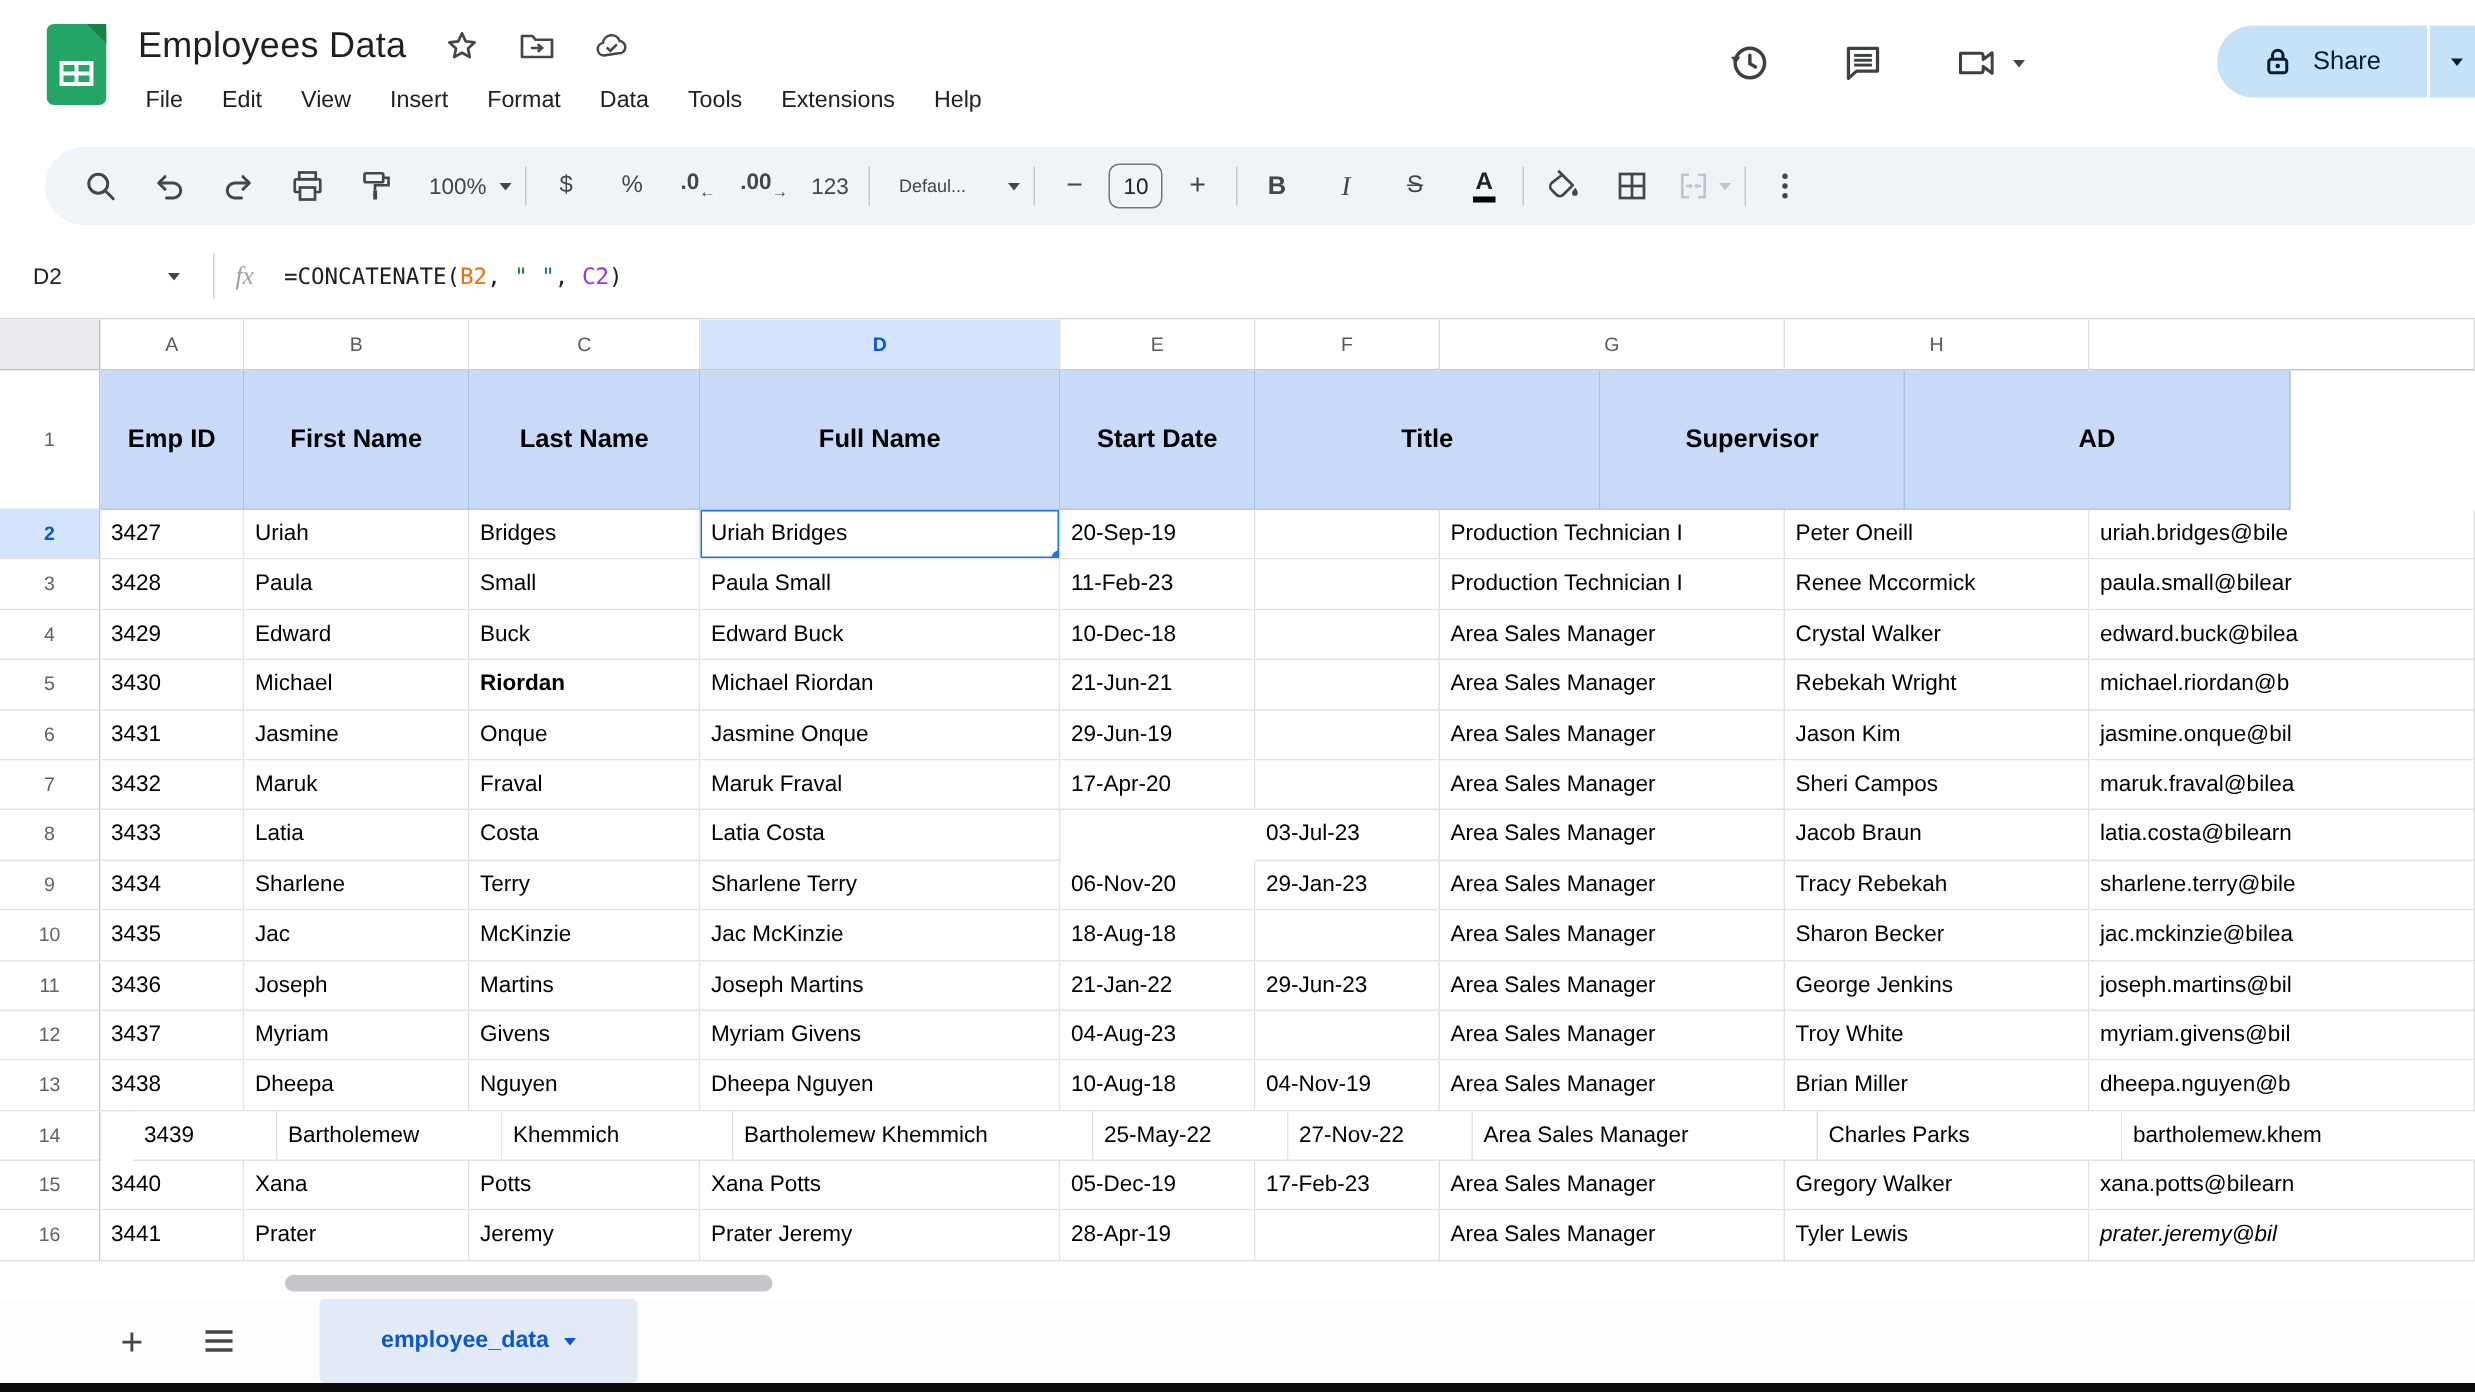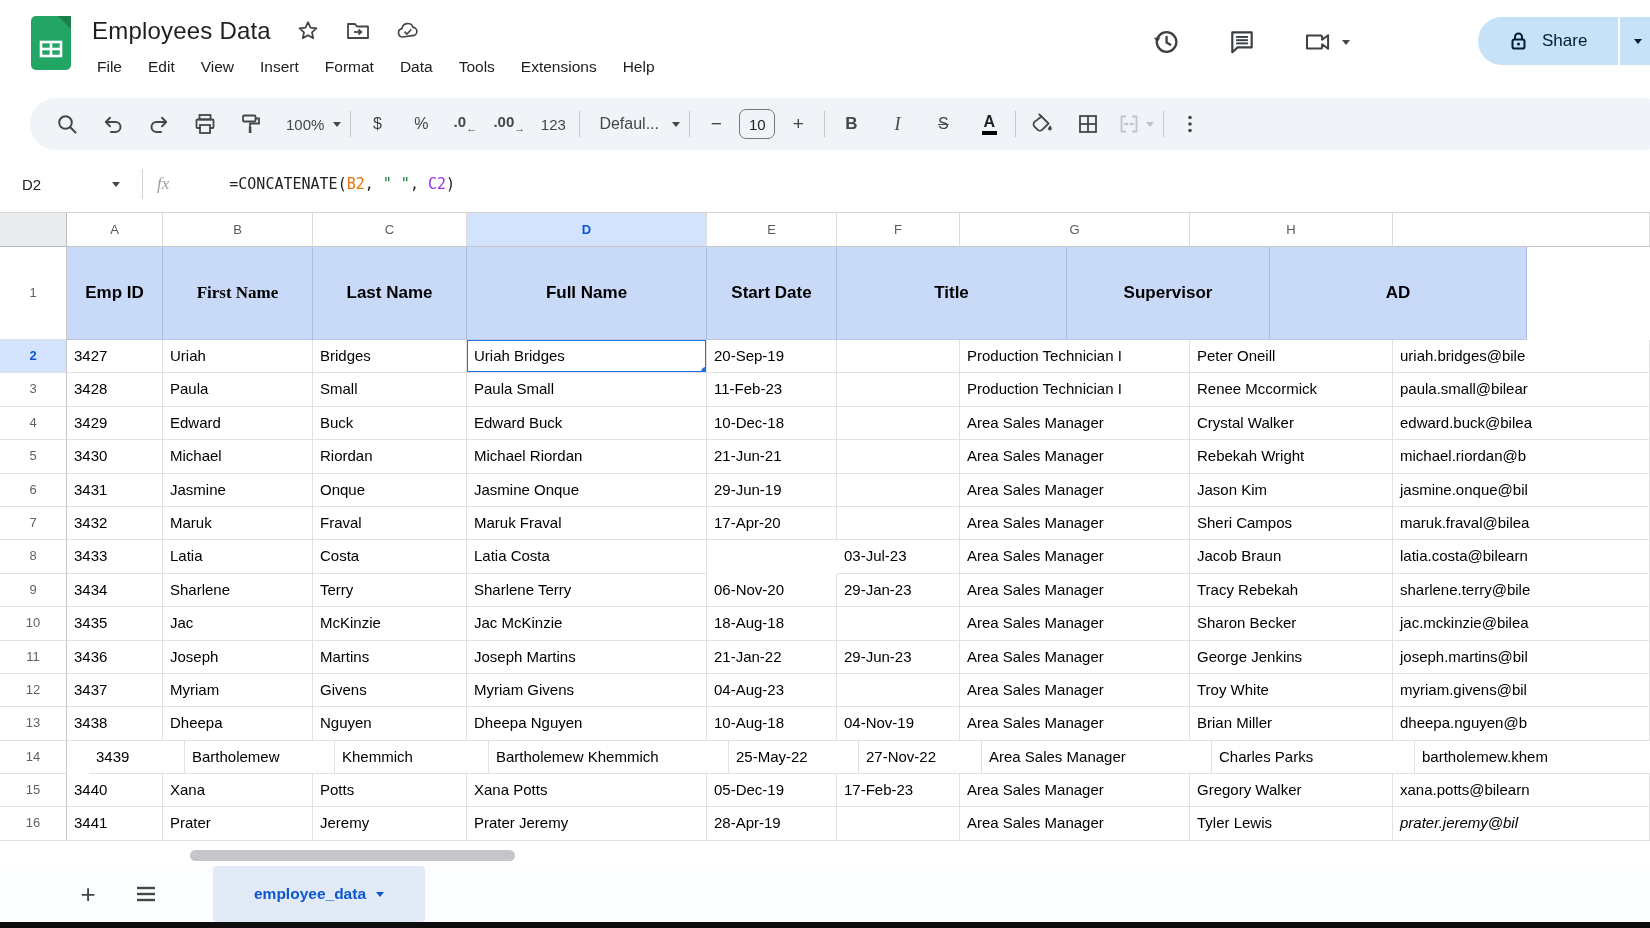--- a/index.html
+++ b/index.html
@@ -23,21 +23,21 @@
   .caret { width:0; height:0; border-left:4.5px solid transparent; border-right:4.5px solid transparent; border-top:5.5px solid #444746; display:inline-block; }
   .caret.dark { border-top-color:#001d35; }
 
   
   .toolbar { position:absolute; left:30px; top:98px; width:1640px; height:52px; background:#f0f4f9; border-radius:26px;
     display:flex; align-items:center; padding-left:20px; }
   .tbtn { min-width:34px; height:36px; display:flex; align-items:center; justify-content:center; border-radius:6px; cursor:pointer; color:#444746; gap:5px; }
   .tdiv { width:1px; height:26px; background:#c7c7c7; margin:0 9px; }
   .t-text { font-size:16px; color:#444746; }
   .t-zoom { font-size:15px; color:#444746; padding:0 4px; }
-  .t-font { font-size:16px; color:#444746; min-width:74px; text-align:left; padding-left:6px; }
+  .t-font { font-size:12px; color:#444746; min-width:74px; text-align:left; padding-left:6px; }
   .dec-wrap { display:flex; align-items:flex-start; line-height:1; }
   .dec-main { font-size:15px; font-weight:bold; color:#444746; }
   .dec-arrow { font-size:11px; color:#444746; margin-top:9px; }
   .fs-box { width:36px; height:30px; border:1.5px solid #747775; border-radius:7px; display:flex; align-items:center; justify-content:center;
     font-size:15px; color:#202124; background:transparent; }
   .b-bold { font-weight:bold; font-size:17px; }
   .b-italic { font-style:italic; font-family:"Liberation Serif", serif; font-size:18px; }
   .b-strike { font-size:16px; text-decoration:line-through; }
   .b-color { font-size:16px; font-weight:bold; color:#202124; border-bottom:4px solid #000; line-height:1; padding:0 2px 1px; }
   .disabled { opacity:.55; }
@@ -285,40 +285,40 @@
           <circle cx="12" cy="18.5" r="1.8" fill="#444746"></circle>
         </svg>
     </span>
   </div>
 
   <div class="fbar">
     <span class="namebox">D2</span>
     <span class="caret" style="margin-left:-6px;"></span>
     <span class="fdiv"></span>
     <span class="fx">fx</span>
-    <span class="formula" id="formula-text"><span style="color: rgb(32, 33, 36); margin-left: 40px;">=CONCATENATE(</span><span style="color: rgb(232, 113, 10);">B2</span><span style="color: rgb(32, 33, 36);">, </span><span style="color: rgb(24, 128, 56);">" "</span><span style="color: rgb(32, 33, 36);">, </span><span style="color: rgb(147, 52, 230);">C2</span><span style="color: rgb(32, 33, 36);">)</span></span>
+    <span class="formula" id="formula-text"><span style="color: rgb(32, 33, 36);">=CONCATENATE(</span><span style="color: rgb(232, 113, 10);">B2</span><span style="color: rgb(32, 33, 36);">, </span><span style="color: rgb(24, 128, 56);">" "</span><span style="color: rgb(32, 33, 36);">, </span><span style="color: rgb(147, 52, 230);">C2</span><span style="color: rgb(32, 33, 36);">)</span></span>
   </div>
 
   <div id="grid">
       <div class="grow" style="height: 34px;">
         <div class="gc corner" style="width: 67px; height: 34px; line-height: 33px;"></div>
         <div class="gc hcell" style="width: 96px; height: 34px; line-height: 33px;">A</div>
         <div class="gc hcell" style="width: 150px; height: 34px; line-height: 33px;">B</div>
         <div class="gc hcell" style="width: 154px; height: 34px; line-height: 33px;">C</div>
         <div class="gc hcell hsel" style="width: 240px; height: 34px; line-height: 33px;">D</div>
         <div class="gc hcell" style="width: 130px; height: 34px; line-height: 33px;">E</div>
         <div class="gc hcell" style="width: 123px; height: 34px; line-height: 33px;">F</div>
         <div class="gc hcell" style="width: 230px; height: 34px; line-height: 33px;">G</div>
         <div class="gc hcell" style="width: 203px; height: 34px; line-height: 33px;">H</div>
         <div class="gc hcell" style="width: 257px; height: 34px; line-height: 33px;"></div>
       </div>
       <div class="grow" style="height: 93px;">
         <div class="gc gut" style="width: 67px; height: 93px; line-height: 92px;">1</div>
         <div class="gc r1cell" style="width: 96px; height: 93px; line-height: 92px;">Emp ID</div>
-        <div class="gc r1cell" style="width: 150px; height: 93px; line-height: 92px; font-family: Liberation Serif, serif;">First Name</div>
+        <div class="gc r1cell" style="width: 150px; height: 93px; line-height: 92px;">First Name</div>
         <div class="gc r1cell" style="width: 154px; height: 93px; line-height: 92px;">Last Name</div>
         <div class="gc r1cell" style="width: 240px; height: 93px; line-height: 92px;">Full Name</div>
         <div class="gc r1cell" style="width: 130px; height: 93px; line-height: 92px;">Start Date</div>
         <div class="gc r1cell" style="width: 230px; height: 93px; line-height: 92px;">Title</div>
         <div class="gc r1cell" style="width: 203px; height: 93px; line-height: 92px;">Supervisor</div>
         <div class="gc r1cell" style="width: 257px; height: 93px; line-height: 92px;">AD</div>
       </div>
       <div class="grow" style="height: 33.4px;">
         <div class="gc gut gutsel" style="width: 67px; height: 33.4px; line-height: 32.4px;">2</div>
         <div class="gc dcell" style="width: 96px; height: 33.4px; line-height: 32.4px;">3427</div>
@@ -352,21 +352,21 @@
         <div class="gc dcell" style="width: 130px; height: 33.4px; line-height: 32.4px;">10-Dec-18</div>
         <div class="gc dcell" style="width: 123px; height: 33.4px; line-height: 32.4px;"></div>
         <div class="gc dcell" style="width: 230px; height: 33.4px; line-height: 32.4px;">Area Sales Manager</div>
         <div class="gc dcell" style="width: 203px; height: 33.4px; line-height: 32.4px;">Crystal Walker</div>
         <div class="gc dcell" style="width: 257px; height: 33.4px; line-height: 32.4px;">edward.buck@bilea</div>
       </div>
       <div class="grow" style="height: 33.4px;">
         <div class="gc gut" style="width: 67px; height: 33.4px; line-height: 32.4px;">5</div>
         <div class="gc dcell" style="width: 96px; height: 33.4px; line-height: 32.4px;">3430</div>
         <div class="gc dcell" style="width: 150px; height: 33.4px; line-height: 32.4px;">Michael</div>
-        <div class="gc dcell" style="width: 154px; height: 33.4px; line-height: 32.4px;">Riordan</div>
+        <div class="gc dcell" style="width: 154px; height: 33.4px; line-height: 32.4px; font-weight: bold;">Riordan</div>
         <div class="gc dcell" style="width: 240px; height: 33.4px; line-height: 32.4px;">Michael Riordan</div>
         <div class="gc dcell" style="width: 130px; height: 33.4px; line-height: 32.4px;">21-Jun-21</div>
         <div class="gc dcell" style="width: 123px; height: 33.4px; line-height: 32.4px;"></div>
         <div class="gc dcell" style="width: 230px; height: 33.4px; line-height: 32.4px;">Area Sales Manager</div>
         <div class="gc dcell" style="width: 203px; height: 33.4px; line-height: 32.4px;">Rebekah Wright</div>
         <div class="gc dcell" style="width: 257px; height: 33.4px; line-height: 32.4px;">michael.riordan@b</div>
       </div>
       <div class="grow" style="height: 33.4px;">
         <div class="gc gut" style="width: 67px; height: 33.4px; line-height: 32.4px;">6</div>
         <div class="gc dcell" style="width: 96px; height: 33.4px; line-height: 32.4px;">3431</div>

